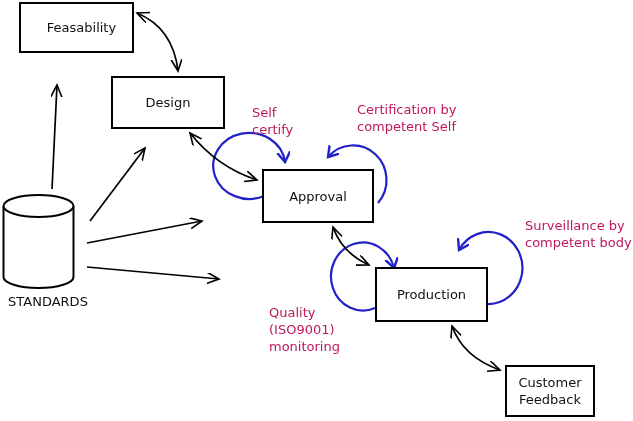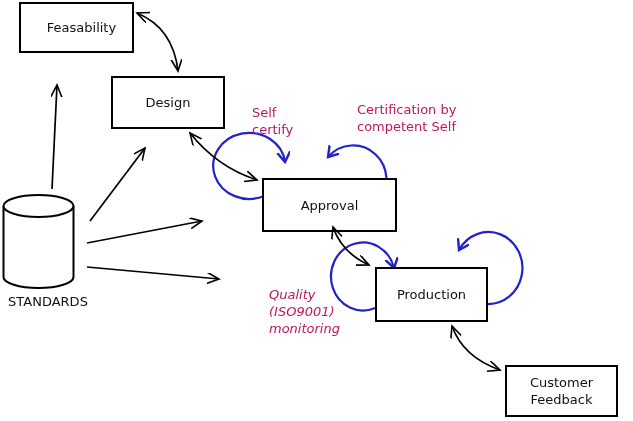--- a/index.html
+++ b/index.html
@@ -11,31 +11,31 @@
   .toplayer { pointer-events:none; }
   .node {
     position:absolute; box-sizing:border-box;
     border:2px solid #000; background:#fff;
     display:flex; align-items:center; justify-content:center;
     text-align:center; font-size:13px; line-height:17px; color:#111;
     white-space:pre-line;
   }
   .node-feasability { left:19px;  top:2px;   width:115px; height:51px;padding-left:10px; }
   .node-design      { left:111px; top:76px;  width:114px; height:53px; }
-  .node-approval    { left:262px; top:178px; width:135px; height:54px; }
+  .node-approval    { left:262px; top:169px; width:112px; height:54px; }
   .node-production  { left:375px; top:267px; width:113px; height:55px;text-align:right; }
-  .node-customer    { left:505px; top:365px; width:113px; height:52px; }
+  .node-customer    { left:505px; top:365px; width:90px; height:52px; }
   .annot {
     position:absolute; color:#be185d; font-size:13px; line-height:17px;
     white-space:pre-line;
   }
   .annot-self          { left:252px; top:104px; }
   .annot-certification { left:357px; top:101px; }
   .annot-surveillance  { left:525px; top:217px; }
-  .annot-quality       { left:269px; top:286px;font-style:italic; }
+  .annot-quality       { left:269px; top:304px; }
   .ds-label {
     position:absolute; left:0px; top:294px; width:80px;
     font-size:13px; color:#111; text-align:center;padding-left:8px;
   }
 </style>
 </head>
 <body>
 
 <div class="stage">
 
@@ -65,20 +65,22 @@
   <div class="node node-production">Production</div>
   <div class="node node-customer">Customer
 Feedback</div>
 
   <div class="ds-label">STANDARDS</div>
 
   <div class="annot annot-self">Self
 certify</div>
   <div class="annot annot-certification">Certification by
 competent Self</div>
+  <div class="annot annot-surveillance">Surveillance by
+competent body</div>
   <div class="annot annot-quality">Quality
 (ISO9001)
 monitoring</div>
 
   <svg class="layer toplayer" width="633" height="421" viewBox="0 0 633 421">
     <defs>
       <marker id="blackArrow" markerUnits="userSpaceOnUse" markerWidth="15" markerHeight="14" refX="12" refY="5.5" orient="auto-start-reverse">
         <path d="M0,0 L12,5.5 L0,11" fill="none" stroke="#000000" stroke-width="1.6"></path>
       </marker>
     </defs>

